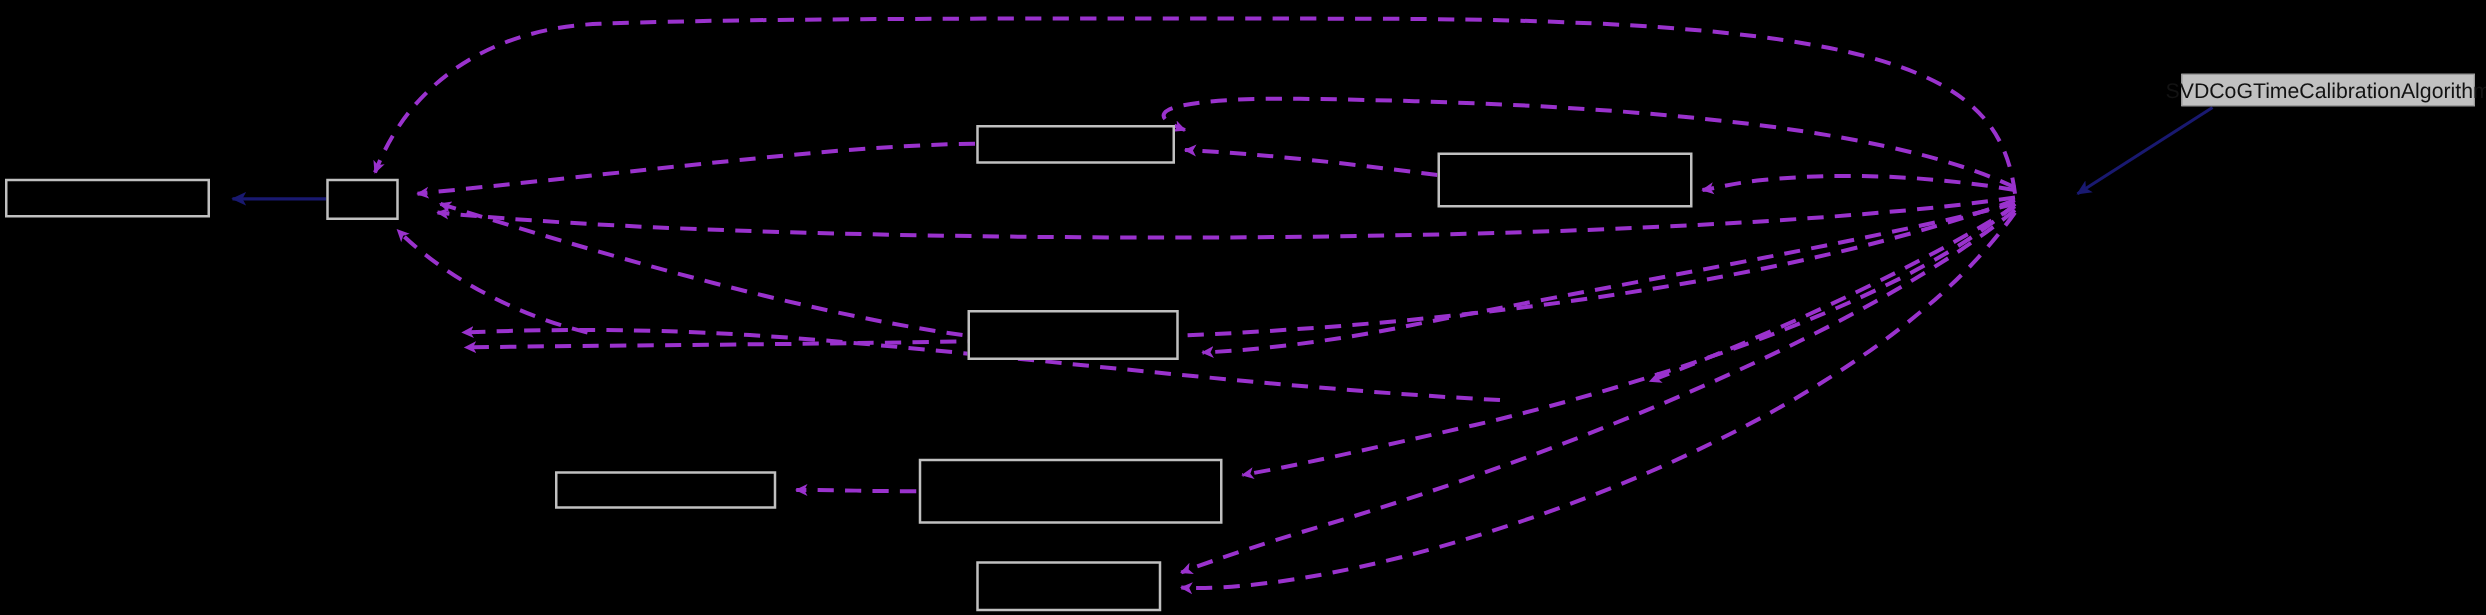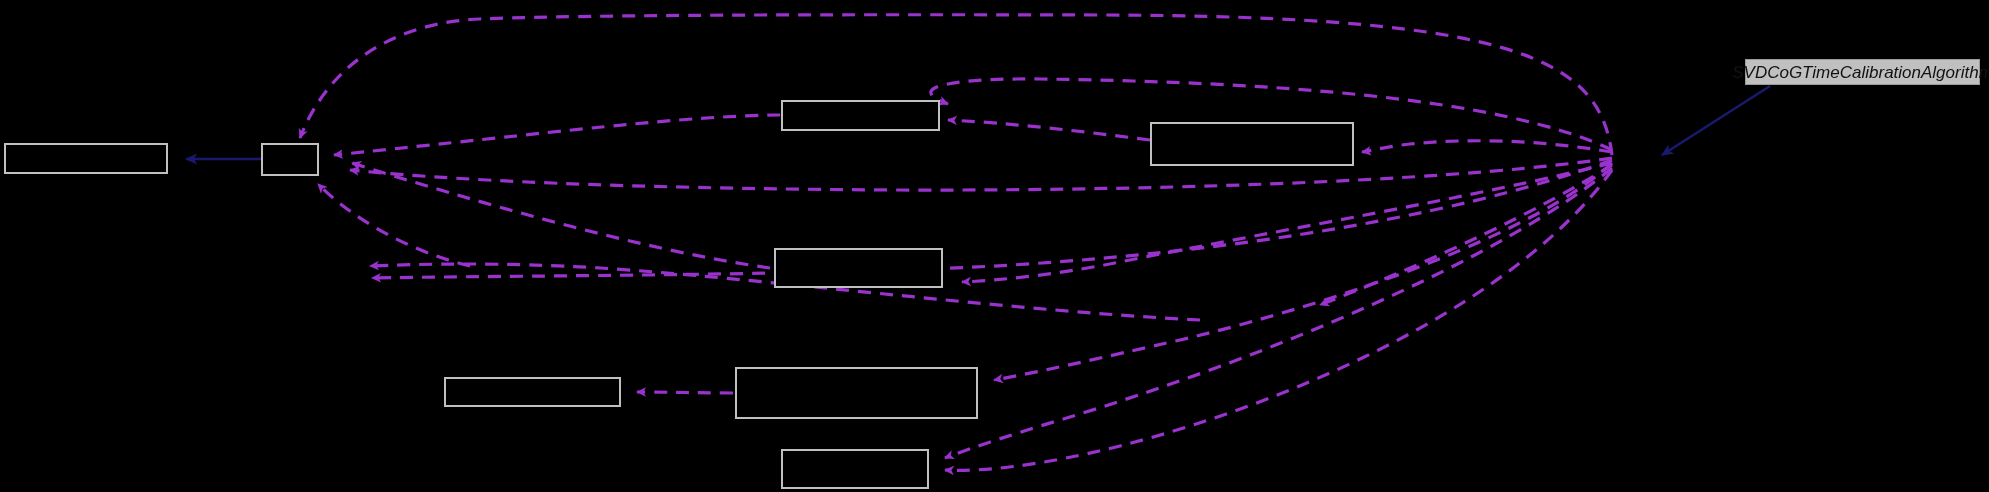--- a/index.html
+++ b/index.html
@@ -1,18 +1,18 @@
 <!DOCTYPE html>
 <html><head>
 <meta charset="utf-8">
 <title>Graph</title>
 <style>
   html,body{margin:0;padding:0;background:#000;}
   #stage{position:relative;width:1989px;height:492px;background:#000;overflow:hidden;
-         font-family:"Liberation Sans", sans-serif;font-style:italic;}
+         font-family:"Liberation Sans", sans-serif;}
   #edges{position:absolute;left:0;top:0;width:1989px;height:492px;}
   .node{position:absolute;box-sizing:border-box;border:2px solid #c0c0c0;background:#000;}
   .node.filled{background:#c0c0c0;border:1px solid #9a9a9a;display:flex;align-items:center;
                justify-content:center;}
   .node.filled .label{color:#121212;font-size:17px;line-height:17px;white-space:nowrap;
                letter-spacing:0px;}
   .node .label{font-size:16px;color:#c0c0c0;}
 </style>
 </head>
 <body>

